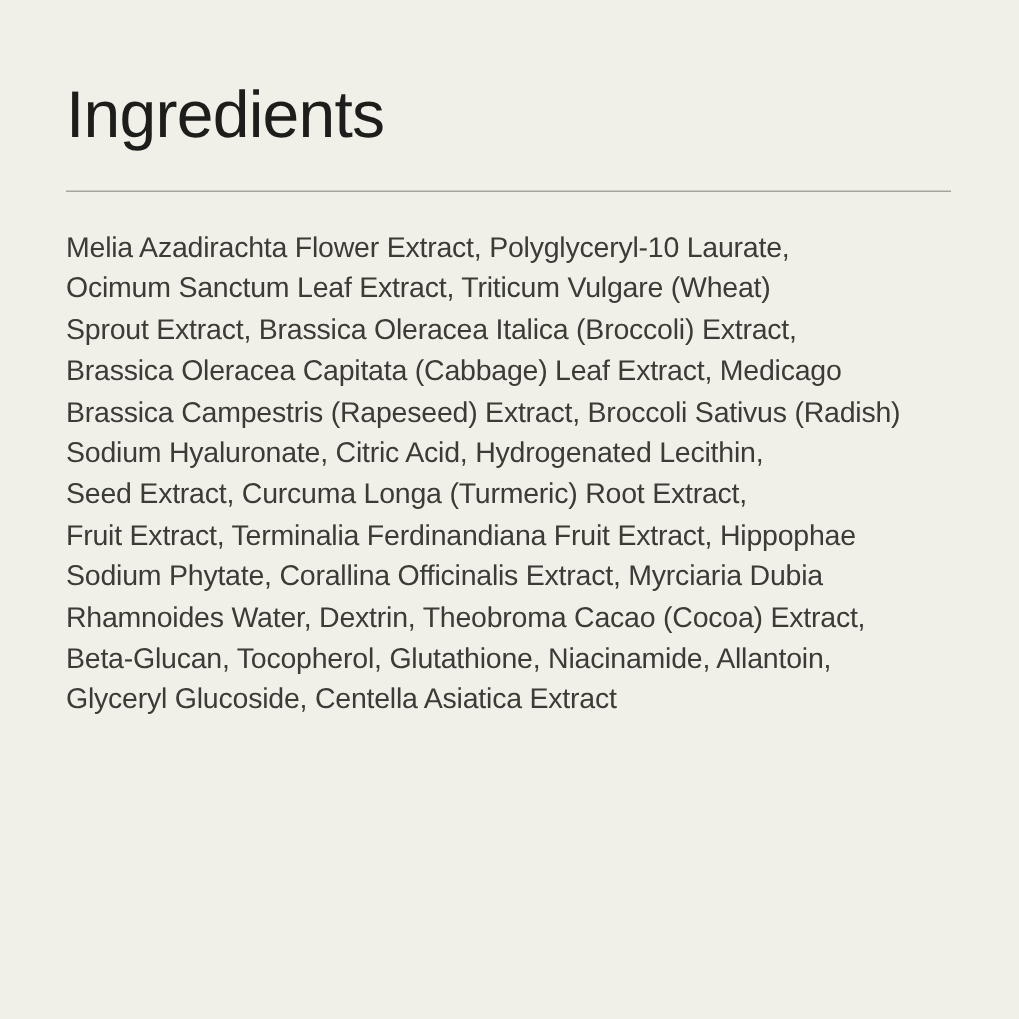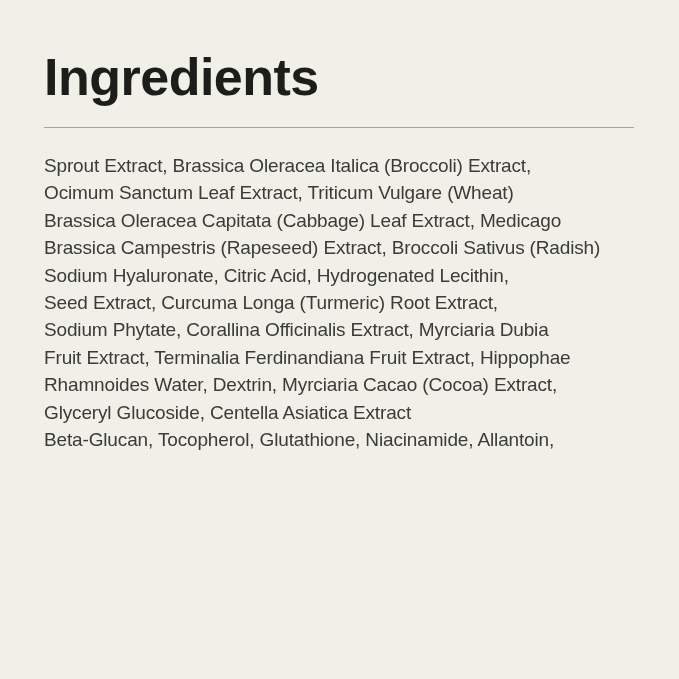--- a/index.html
+++ b/index.html
@@ -20,23 +20,23 @@
     font-family: "Liberation Sans", sans-serif;
     overflow: hidden;
   }
   .panel {
     width: 679px;
     height: 679px;
     padding: 0 44px;
   }
   .title {
     margin: 58px 0 0 0;
-    font-size: 52px;
+    font-size: 44px;
     line-height: 38px;
-    font-weight: 700;
+    font-weight: 400;
     letter-spacing: -0.5px;
     color: var(--title-color);
   }
   .divider {
     margin: 31px 0 0 0;
     border: none;
     border-top: 1px solid var(--divider-color);
     width: 590px;
     height: 0;
   }
@@ -51,25 +51,26 @@
     white-space: pre;
   }
 </style>
 </head>
 <body>
 
 <div class="panel">
   <h1 class="title">Ingredients</h1>
   <hr class="divider">
   <div class="ingredients-body">
+      <div class="line">Melia Azadirachta Flower Extract, Polyglyceryl-10 Laurate,</div>
+      <div class="line">Ocimum Sanctum Leaf Extract, Triticum Vulgare (Wheat)</div>
       <div class="line">Sprout Extract, Brassica Oleracea Italica (Broccoli) Extract,</div>
-      <div class="line">Ocimum Sanctum Leaf Extract, Triticum Vulgare (Wheat)</div>
       <div class="line">Brassica Oleracea Capitata (Cabbage) Leaf Extract, Medicago</div>
       <div class="line">Brassica Campestris (Rapeseed) Extract, Broccoli Sativus (Radish)</div>
       <div class="line">Sodium Hyaluronate, Citric Acid, Hydrogenated Lecithin,</div>
       <div class="line">Seed Extract, Curcuma Longa (Turmeric) Root Extract,</div>
+      <div class="line">Fruit Extract, Terminalia Ferdinandiana Fruit Extract, Hippophae</div>
       <div class="line">Sodium Phytate, Corallina Officinalis Extract, Myrciaria Dubia</div>
-      <div class="line">Fruit Extract, Terminalia Ferdinandiana Fruit Extract, Hippophae</div>
-      <div class="line">Rhamnoides Water, Dextrin, Myrciaria Cacao (Cocoa) Extract,</div>
+      <div class="line">Rhamnoides Water, Dextrin, Theobroma Cacao (Cocoa) Extract,</div>
+      <div class="line">Beta-Glucan, Tocopherol, Glutathione, Niacinamide, Allantoin,</div>
       <div class="line">Glyceryl Glucoside, Centella Asiatica Extract</div>
-      <div class="line">Beta-Glucan, Tocopherol, Glutathione, Niacinamide, Allantoin,</div>
     </div>
 </div>
 
 </body></html>

